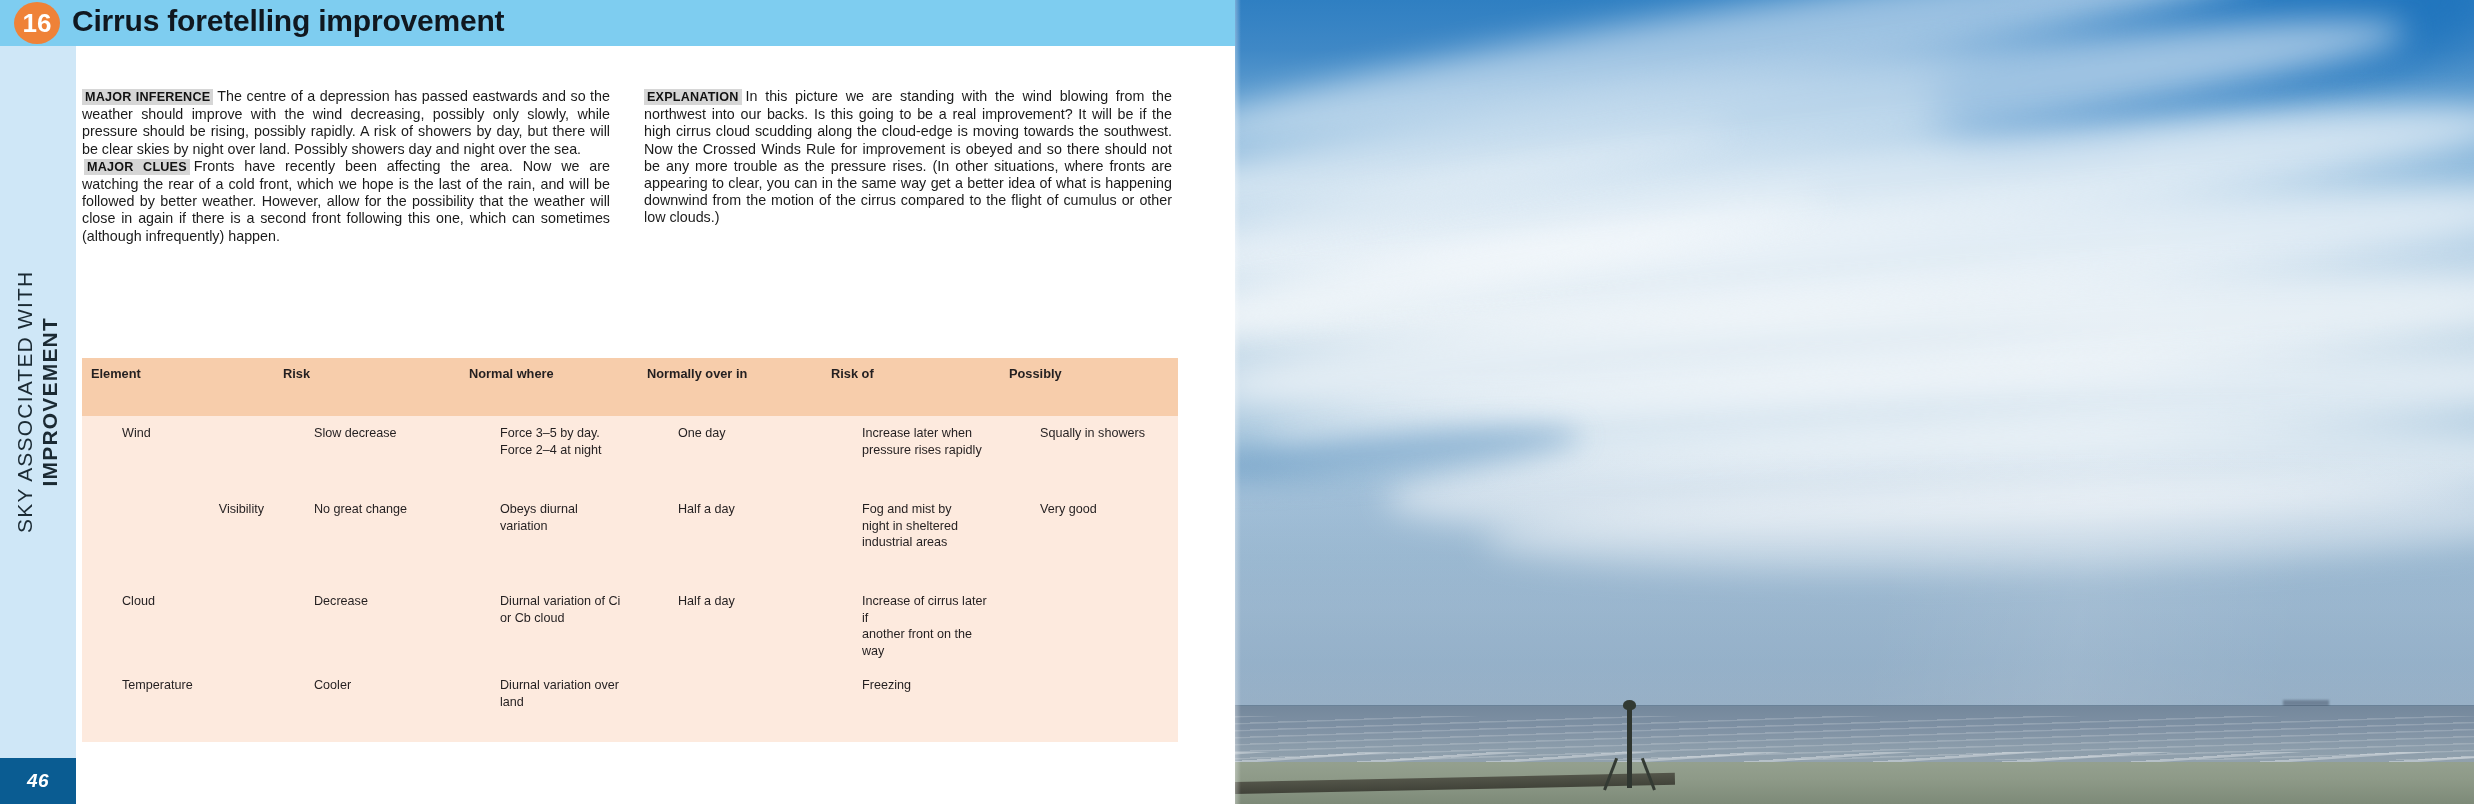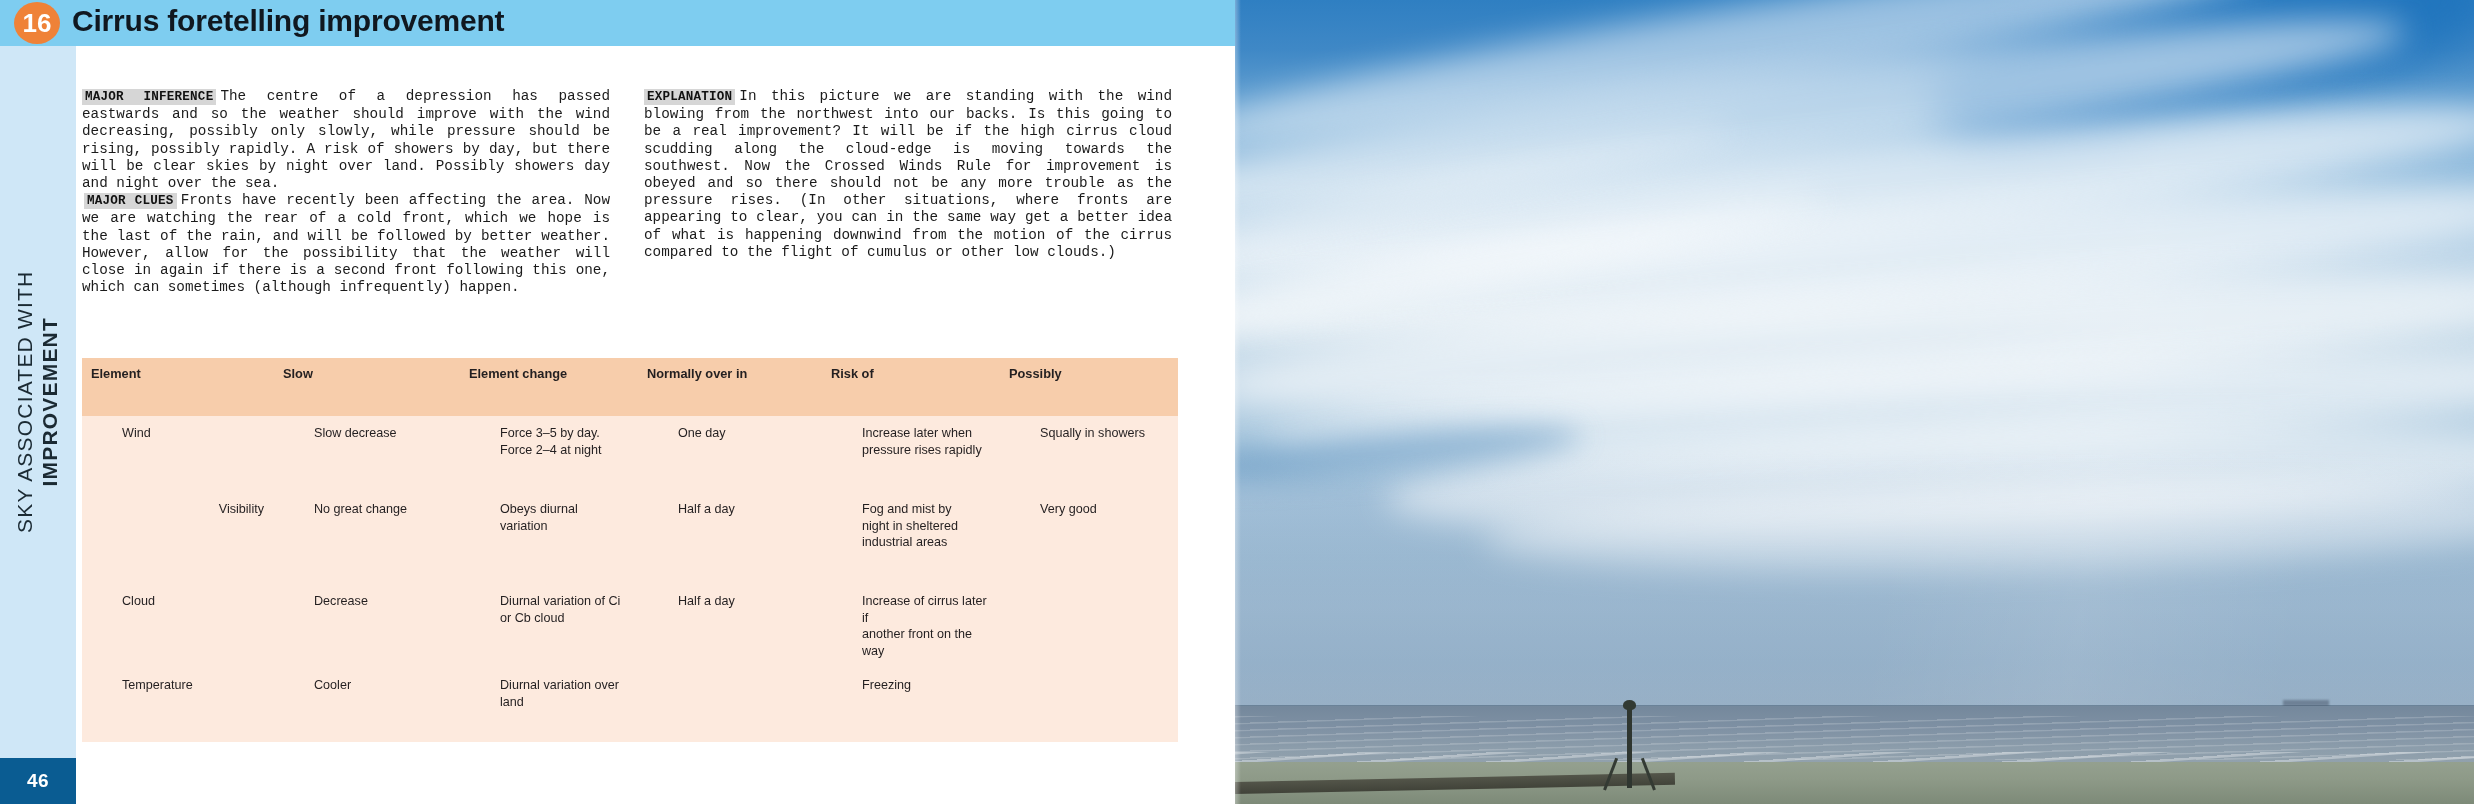--- a/index.html
+++ b/index.html
@@ -31,20 +31,21 @@
   }
   .side-line1{font-weight:400;}
   .side-line2{font-weight:700;}
 
   .page-num{
     position:absolute;left:0;top:758px;width:76px;height:46px;
     background:#0a5c92;color:#ffffff;
     font-size:19px;font-weight:700;
     display:flex;align-items:center;justify-content:center;
     letter-spacing:.5px;
+    font-style:italic;
   }
 
   
   .header-band{
     position:absolute;left:0;top:0;width:1235px;height:46px;
     background:#7ecdf0;
   }
   .header-badge{
     position:absolute;left:14px;top:2px;width:46px;height:42px;
     background:#ef8238;border-radius:50%;
@@ -62,21 +63,21 @@
     position:absolute;left:82px;top:88px;width:1090px;
   }
   .col{
     position:absolute;top:0;width:528px;
     font-size:14.3px;line-height:17.2px;
     color:#1b1b1b;text-align:justify;
     -ms-hyphens:none;hyphens:none;
   }
   .col-left{left:0;}
   .col-right{left:562px;}
-  .col p{margin:0;font-family:Liberation Mono, monospace;}
+  .col p{margin:0;}
   .col p + p{margin-top:0px;}
   .kw{
     background:#d6d6d6;
     font-weight:700;font-size:12.6px;
     letter-spacing:.2px;
     padding:1px 3px 1px 3px;
     margin-right:4px;
     color:#111;
   }
   .indent{text-indent:2px;}
@@ -257,22 +258,22 @@
       <col class="c0">
         <col class="c1">
         <col class="c2">
         <col class="c3">
         <col class="c4">
         <col class="c5">
     </colgroup>
     <thead>
       <tr>
         <th>Element</th>
-        <th>Slow</th>
-        <th>Element change</th>
+        <th>Risk</th>
+        <th>Normal where</th>
         <th>Normally over in</th>
         <th>Risk of</th>
         <th>Possibly</th>
       </tr>
     </thead>
     <tbody>
         <tr>
           <td style="height: 58px;">Wind</td>
           <td>Slow decrease</td>
           <td>Force 3–5 by day.<br>Force 2–4 at night</td>

